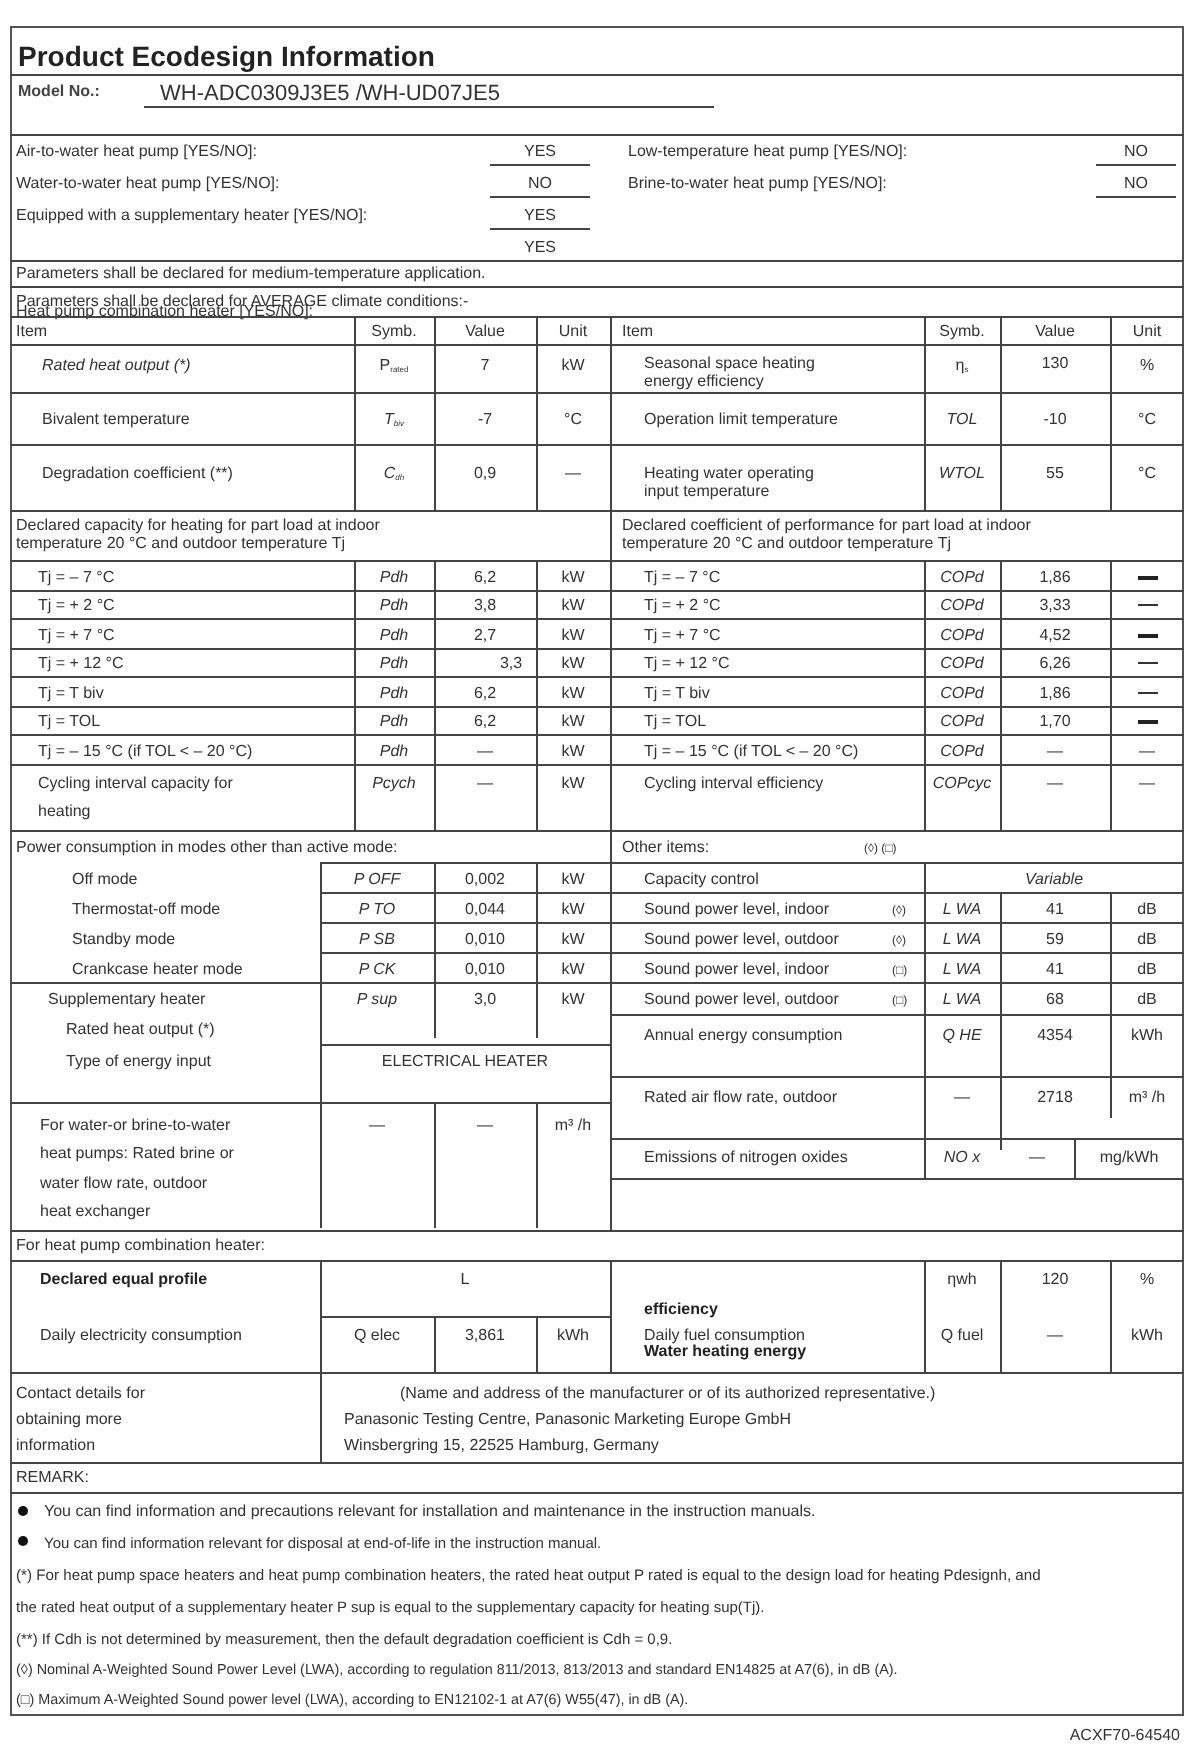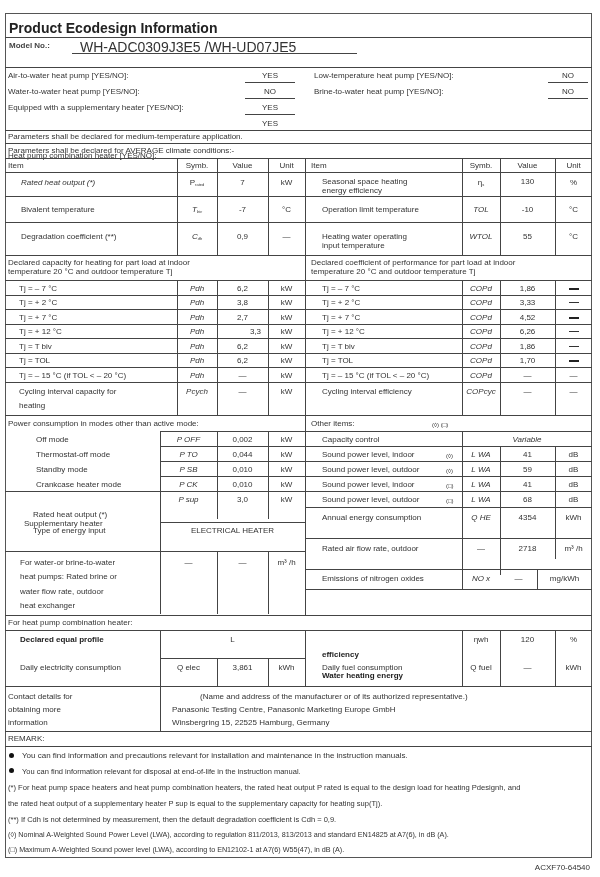--- a/index.html
+++ b/index.html
@@ -21,21 +21,21 @@
   .bullet { position:absolute; width:5px; height:5px; border-radius:50%; background:#111; }
 </style>
 </head>
 <body>
 
 <div class="frame"></div>
 
 <div class="t title" style="left:9px;top:20px;">Product Ecodesign Information</div>
 <div class="hl" style="left:5px;top:37px;width:587px;"></div>
 <div class="t bold" style="left:9px;top:41px;color:#444;">Model No.:</div>
-<div class="t" style="left:80px;top:42px;font-size:14px;">WH-ADC0309J3E5 /WH-UD07JE5</div>
+<div class="t" style="left:80px;top:42px;font-size:11px;">WH-ADC0309J3E5 /WH-UD07JE5</div>
 <div class="uline" style="left:72px;top:53px;width:285px;"></div>
 <div class="hl" style="left:5px;top:67px;width:587px;"></div>
 
 <div class="t" style="left:8px;top:71px;">Air-to-water heat pump [YES/NO]:</div>
 <div class="t c" style="left:245px;top:71px;width:50px;">YES</div>
 <div class="uline" style="left:245px;top:82px;width:50px;"></div>
 
 <div class="t" style="left:8px;top:87px;">Water-to-water heat pump [YES/NO]:</div>
 <div class="t c" style="left:245px;top:87px;width:50px;">NO</div>
 <div class="uline" style="left:245px;top:98px;width:50px;"></div>
@@ -245,21 +245,21 @@
 
 <div class="t" style="left:36px;top:480px;">Crankcase heater mode</div>
 <div class="t c it" style="left:160px;top:480px;width:57px;">P CK</div>
 <div class="t c" style="left:217px;top:480px;width:51px;">0,010</div>
 <div class="t c" style="left:268px;top:480px;width:37px;">kW</div>
 <div class="hl" style="left:5px;top:491px;width:300px;"></div>
 
 <div class="vl" style="left:160px;top:491px;height:123px;"></div>
 <div class="vl" style="left:217px;top:491px;height:28px;"></div>
 <div class="vl" style="left:268px;top:491px;height:28px;"></div>
-<div class="t" style="left:24px;top:495px;margin-top:24px;">Supplementary heater</div>
+<div class="t" style="left:24px;top:495px;">Supplementary heater</div>
 <div class="t" style="left:33px;top:510px;">Rated heat output (*)</div>
 <div class="t c it" style="left:160px;top:495px;width:57px;">P sup</div>
 <div class="t c" style="left:217px;top:495px;width:51px;">3,0</div>
 <div class="t c" style="left:268px;top:495px;width:37px;">kW</div>
 <div class="hl" style="left:160px;top:522px;width:145px;"></div>
 <div class="t" style="left:33px;top:526px;">Type of energy input</div>
 <div class="t c" style="left:160px;top:526px;width:145px;">ELECTRICAL HEATER</div>
 <div class="hl" style="left:5px;top:551px;width:300px;"></div>
 
 <div class="vl" style="left:217px;top:551px;height:63px;"></div>

